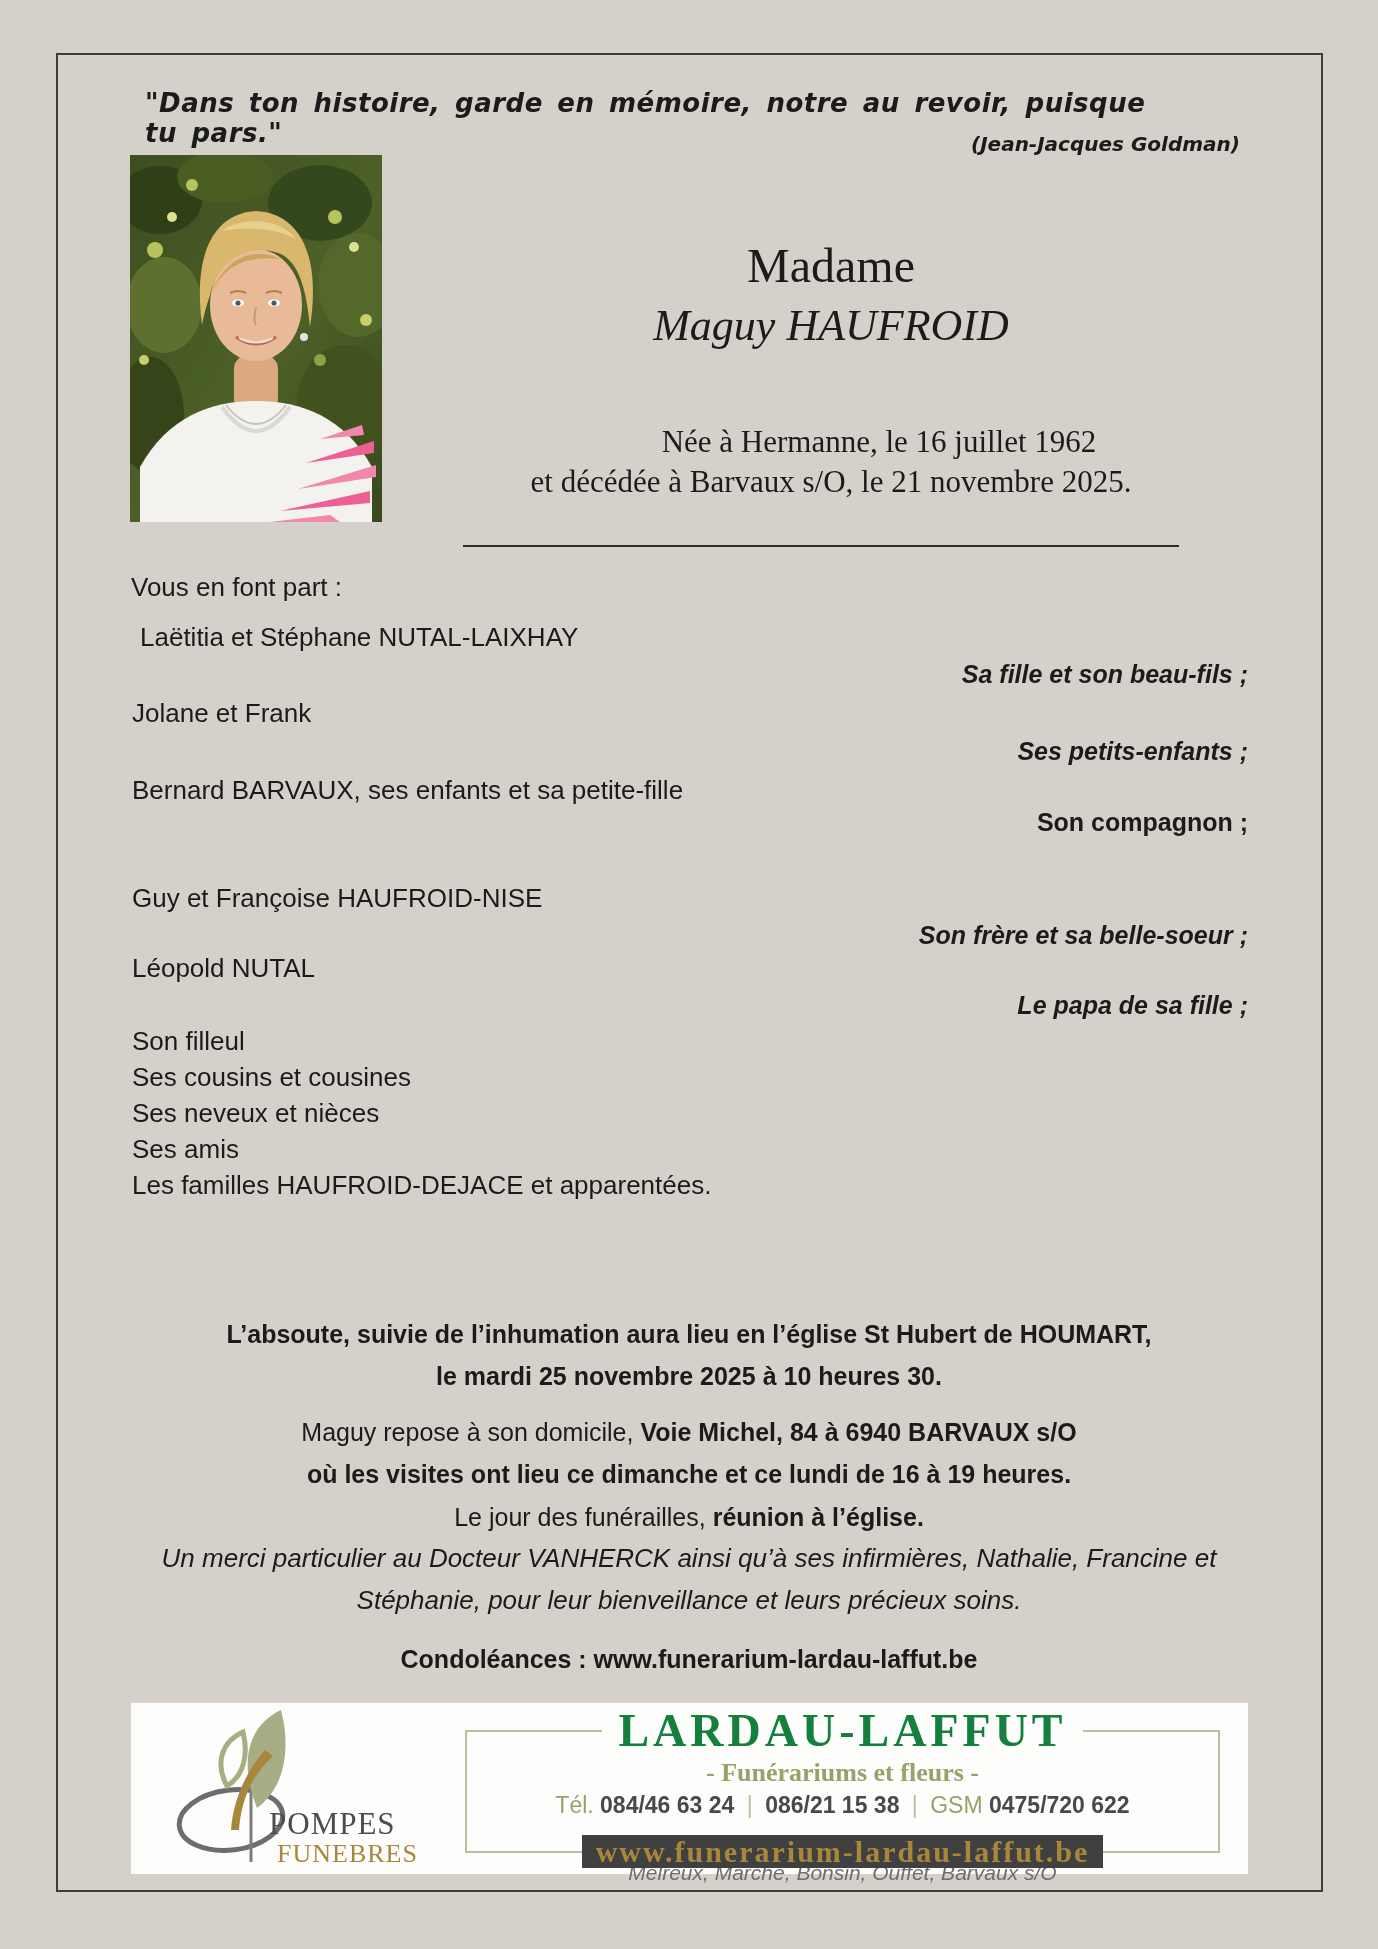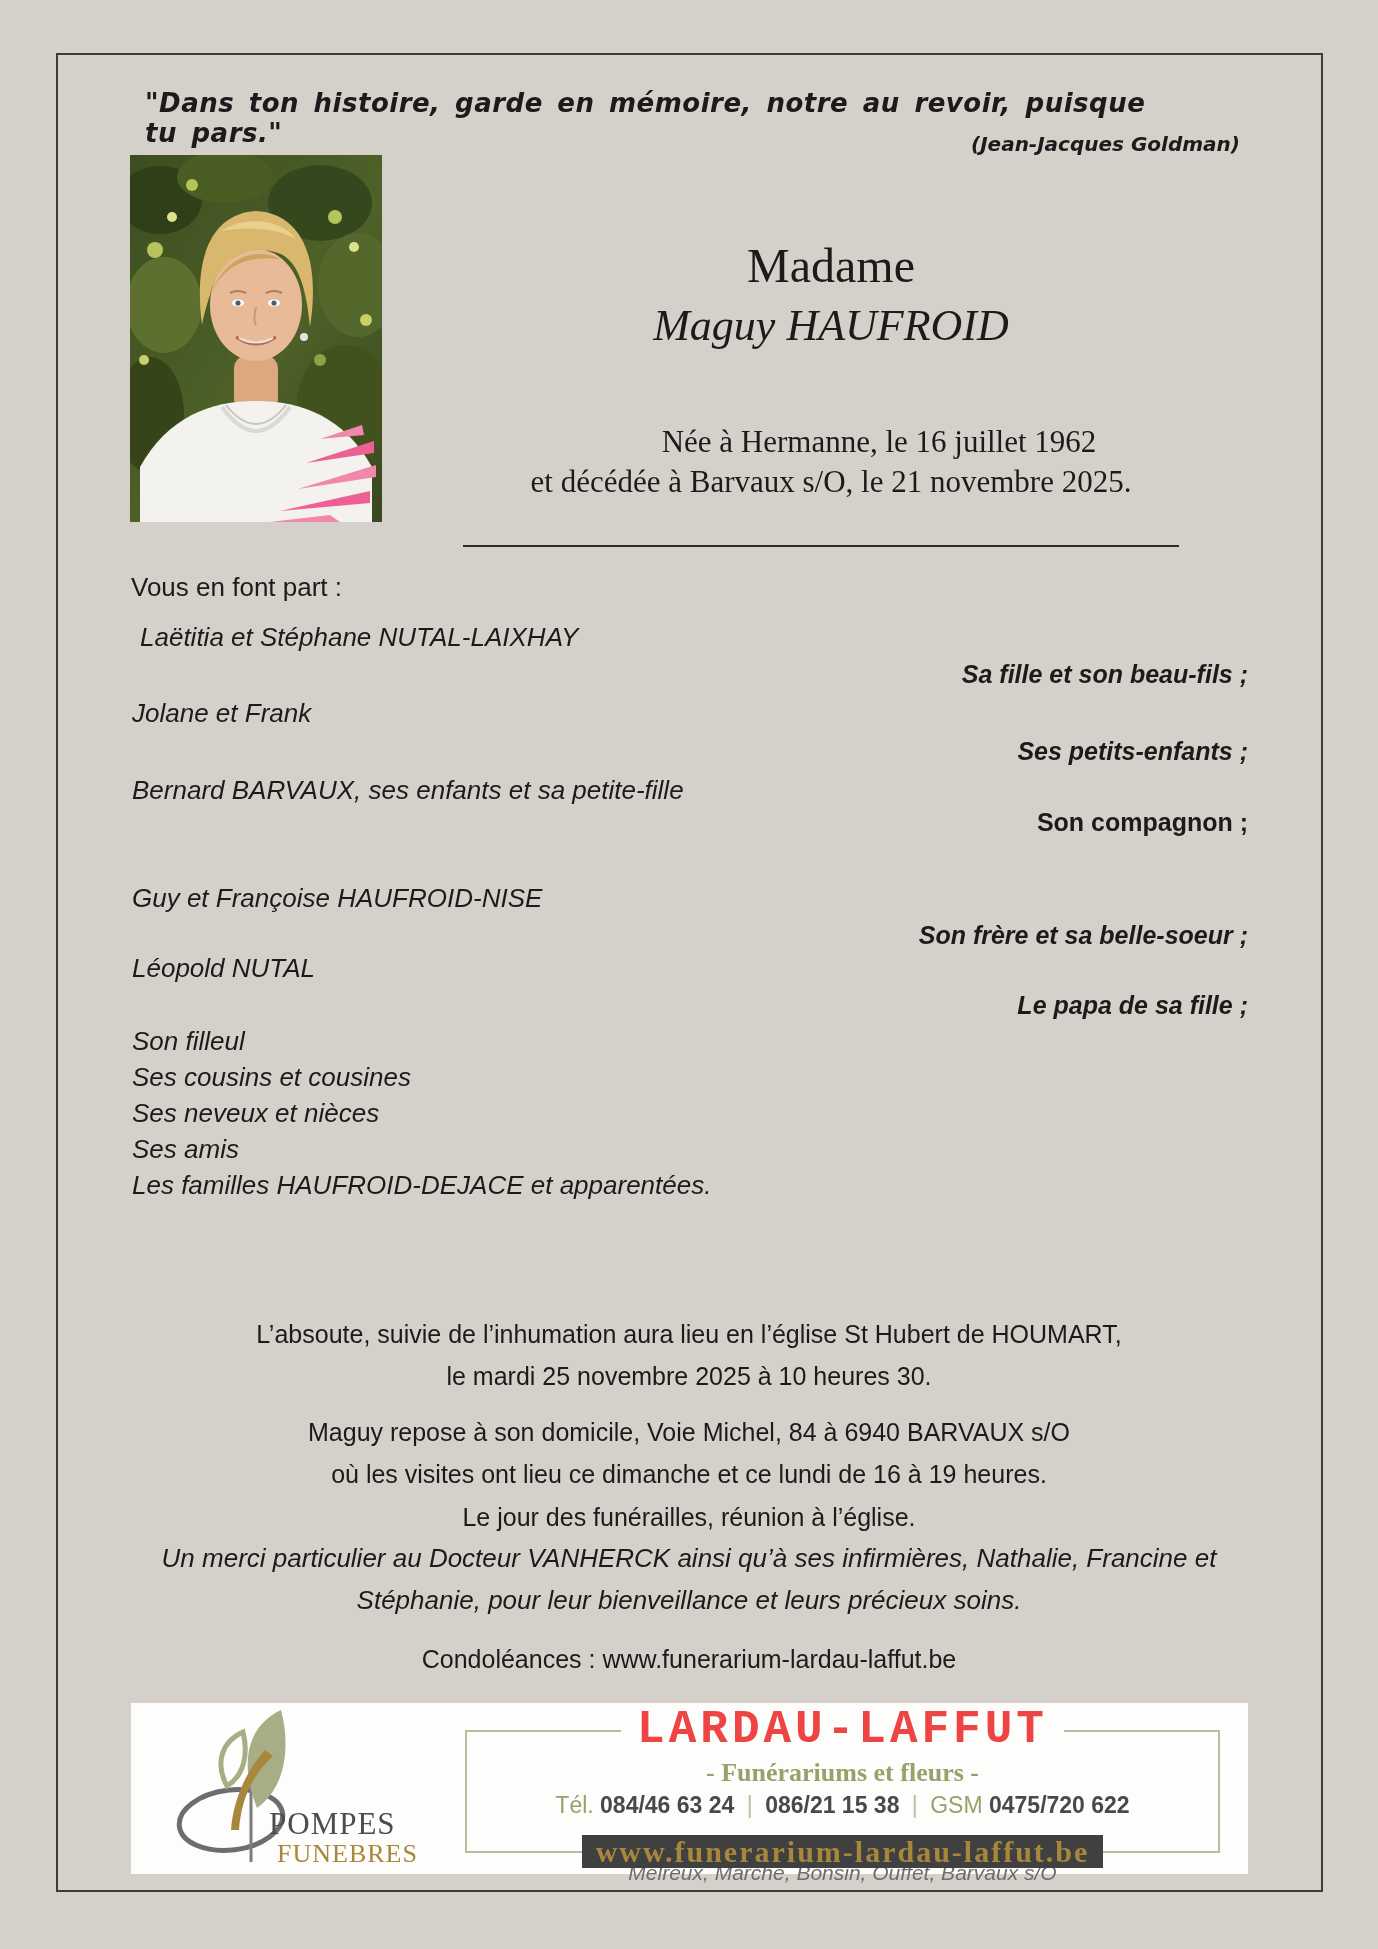--- a/index.html
+++ b/index.html
@@ -27,42 +27,42 @@
   }
   .photo{left:130px;top:155px;width:252px;height:367px;}
   .hdr{left:382px;width:898px;text-align:center;font-family:"Liberation Serif",serif;}
   .hdr-madame{top:238px;font-size:48px;}
   .hdr-name{top:300px;font-size:44px;font-style:italic;}
   .hdr-birth{top:424px;font-size:31px;padding-left:48px;}
   .hdr-death{top:464px;font-size:31px;}
   .separator{left:463px;top:545px;width:716px;height:0;border-top:2px solid #2c2c2c;}
   .body-line{font-size:26px;}
   .intro{left:131px;top:572px;}
-  .fam-name{left:132px;font-style:italic;}
+  .fam-name{left:132px;}
   .relation{right:130px;font-size:25px;font-weight:bold;font-style:italic;}
   .relation.upright{font-style:normal;}
   .cer{left:56px;width:1266px;text-align:center;font-size:25px;}
-  .cer b{font-weight:normal;}
+  .cer b{font-weight:bold;}
   .thanks{font-style:italic;font-size:26px;font-weight:normal;}
   .footer-box{
     left:131px;top:1703px;width:1117px;height:171px;
     background:#fdfdfc;
   }
   .logo-svg{position:absolute;left:36px;top:5px;}
   .olive-box{
     position:absolute;left:334px;top:27px;width:751px;height:119px;
     border:2px solid #bcbda0;
   }
   .brand-line{
     position:absolute;left:0;width:100%;top:-28px;text-align:center;
   }
   .brand-line span{
     background:#fdfdfc;padding:0 16px;
-    font-family:Liberation Mono, monospace;font-weight:bold;
-    font-size:46px;color:#ef4444;letter-spacing:4px;white-space:nowrap;
+    font-family:Liberation Serif, serif;font-weight:bold;
+    font-size:46px;color:#15803d;letter-spacing:4px;white-space:nowrap;
   }
   .tagline{
     position:absolute;left:0;width:100%;top:26px;text-align:center;
     font-family:"Liberation Serif",serif;font-weight:bold;
     font-size:26px;color:#99a06a;
   }
   .telline{
     position:absolute;left:0;width:100%;top:60px;text-align:center;
     font-size:23px;color:#47494b;white-space:nowrap;
   }

